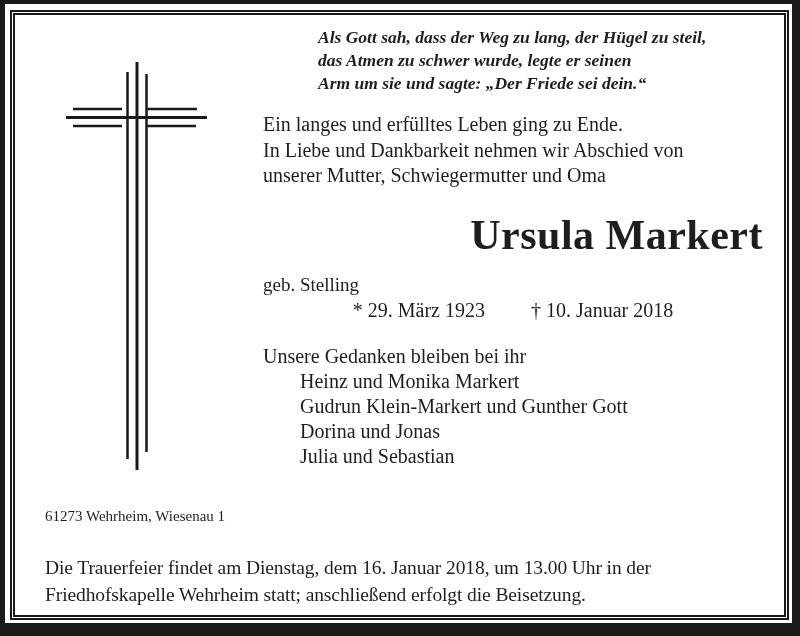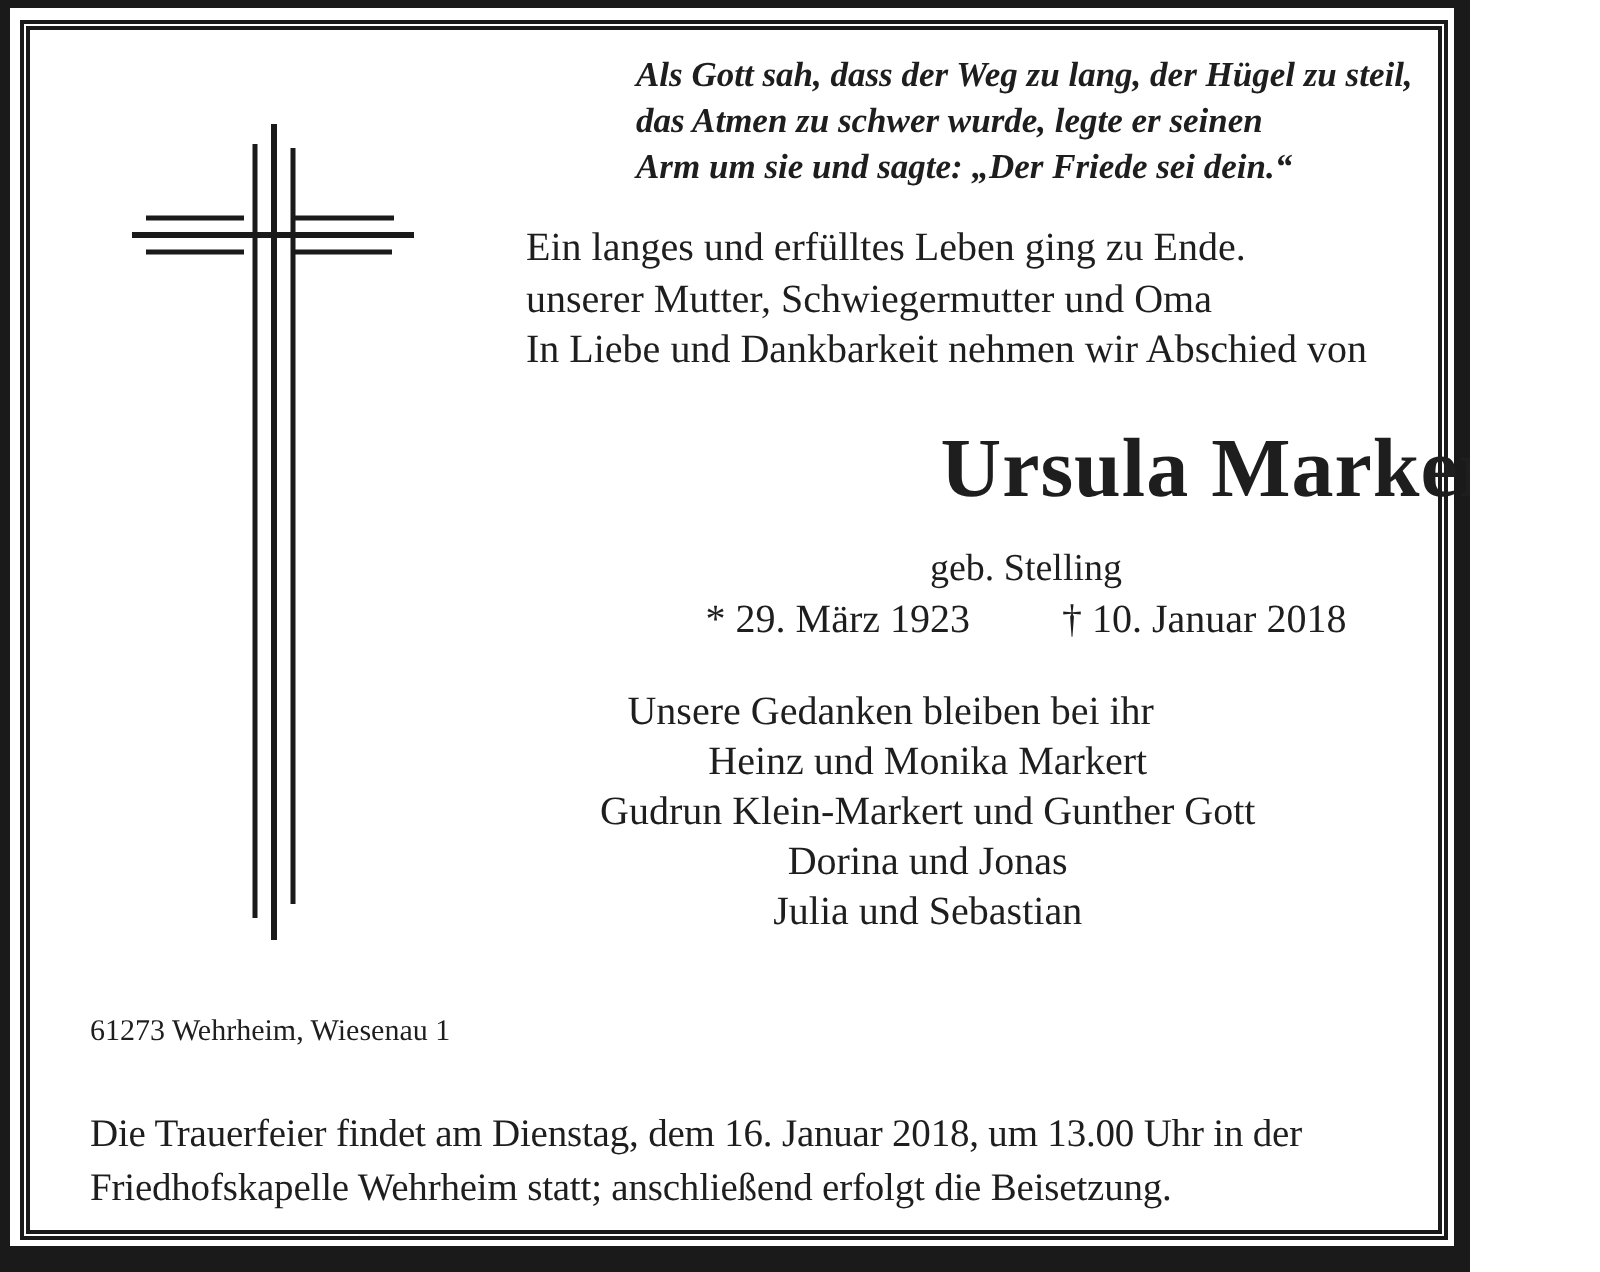--- a/index.html
+++ b/index.html
@@ -1,18 +1,18 @@
 <!DOCTYPE html>
 <html><head>
 <meta charset="utf-8">
 <style>
   html, body { margin: 0; padding: 0; background: #ffffff; }
   .page {
     position: relative;
-    width: 735px;
+    width: 800px;
     height: 636px;
     background: #ffffff;
     color: #1e1e1e;
     font-family: "Liberation Serif", "DejaVu Serif", serif;
     overflow: hidden;
   }
   
   .edge { position: absolute; background: #1a1a1a; }
   .edge-top    { top: 0; left: 0; right: 0; height: 4px; }
   .edge-bottom { bottom: 0; left: 0; right: 0; height: 13px; }
@@ -37,31 +37,30 @@
     left: 263px; top: 112px;
     font-size: 20px; line-height: 25.5px;
     white-space: nowrap;
   }
   .name-block { left: 263px; top: 212px; width: 500px; text-align: right; }
   .deceased-name {
     font-size: 42px; font-weight: bold;
     letter-spacing: 0.5px;
     line-height: 46px;
   }
-  .maiden { left: 263px; top: 274px; width: 500px; text-align: center; font-size: 19px; }
+  .maiden { left: 263px; top: 274px; width: 500px; font-size: 19px; }
   .dates {
     left: 263px; top: 299px; width: 500px;
     display: flex; justify-content: center; gap: 46px;
     font-size: 20px; white-space: nowrap; align-items: flex-end;
   }
   .mourning {
     left: 263px; top: 344px;
     font-size: 20px; line-height: 25px;
     white-space: nowrap;
-    text-align: center;
   }
   .mourner { padding-left: 37px; }
   .address { left: 45px; top: 508px; font-size: 15px; white-space: nowrap; }
   .funeral {
     left: 45px; top: 555px;
     font-size: 19.5px; line-height: 26.5px;
     letter-spacing: -0.1px;
     white-space: nowrap;
   }
 </style>
@@ -92,22 +91,22 @@
   </div>
 
   <div class="block quote">
     <div>Als Gott sah, dass der Weg zu lang, der Hügel zu steil,</div>
     <div>das Atmen zu schwer wurde, legte er seinen</div>
     <div>Arm um sie und sagte: „Der Friede sei dein.“</div>
   </div>
 
   <div class="block intro">
     <div>Ein langes und erfülltes Leben ging zu Ende.</div>
+    <div>In Liebe und Dankbarkeit nehmen wir Abschied von</div>
     <div>unserer Mutter, Schwiegermutter und Oma</div>
-    <div>In Liebe und Dankbarkeit nehmen wir Abschied von</div>
   </div>
 
   <div class="block name-block">
     <div class="deceased-name">Ursula Markert</div>
   </div>
   <div class="block maiden">geb. Stelling</div>
   <div class="block dates">
     <span>* 29. März 1923</span>
     <span>† 10. Januar 2018</span>
   </div>

